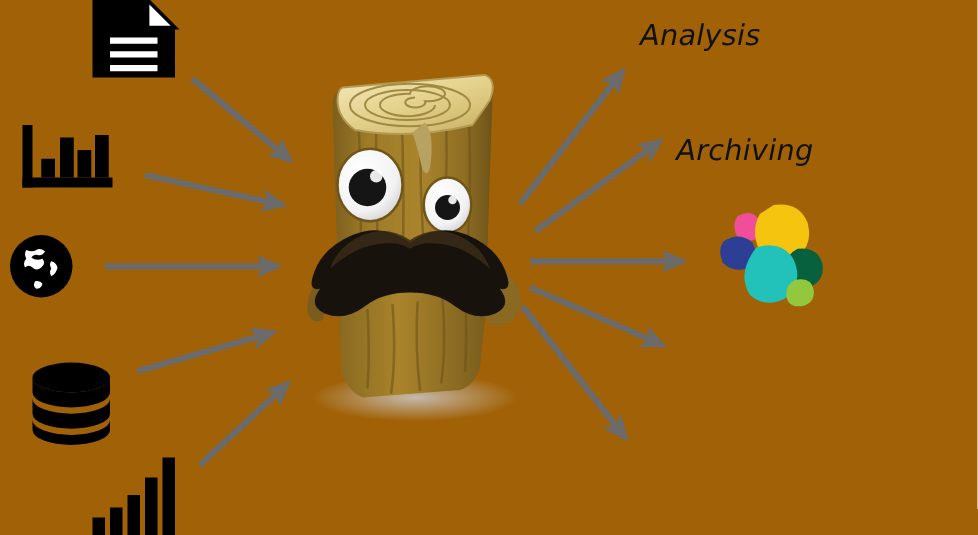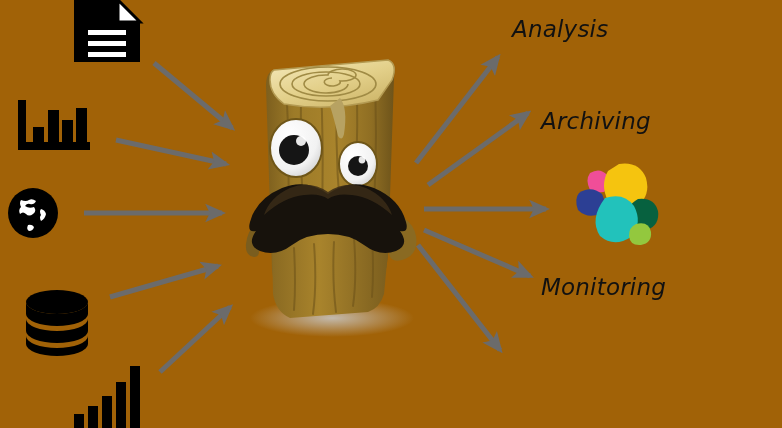--- a/index.html
+++ b/index.html
@@ -219,16 +219,15 @@
     <svg viewBox="0 0 92 92" width="92" height="92">
       <path d="M20 13 q10 -6 17 2 q5 7 1 15 q-9 5 -18 0 q-5 -10 0 -17 Z" fill="#f04e98"></path>
       <path d="M49 4 q20 -3 27 14 q5 18 -9 28 q-18 7 -29 -5 q-8 -16 0 -30 Z" fill="#f5c40f"></path>
       <path d="M9 33 q12 -8 23 1 q6 11 -2 20 q-13 5 -22 -4 q-4 -11 1 -17 Z" fill="#2c3f94"></path>
       <path d="M68 39 q16 -2 20 12 q2 14 -11 19 q-14 3 -19 -9 q-3 -15 10 -22 Z" fill="#07613f"></path>
       <path d="M35 38 q19 -6 29 8 q9 17 -3 31 q-17 11 -31 -1 q-11 -17 5 -38 Z" fill="#22c2bb"></path>
       <path d="M66 64 q13 -3 15 8 q1 11 -10 13 q-11 1 -12 -9 q0 -9 7 -12 Z" fill="#93c83e"></path>
     </svg>
   </div>
 
-  <div class="label" style="left:541px; top:276px;">Monitoring</div>
 
 
 </div>
 
 </body></html>

